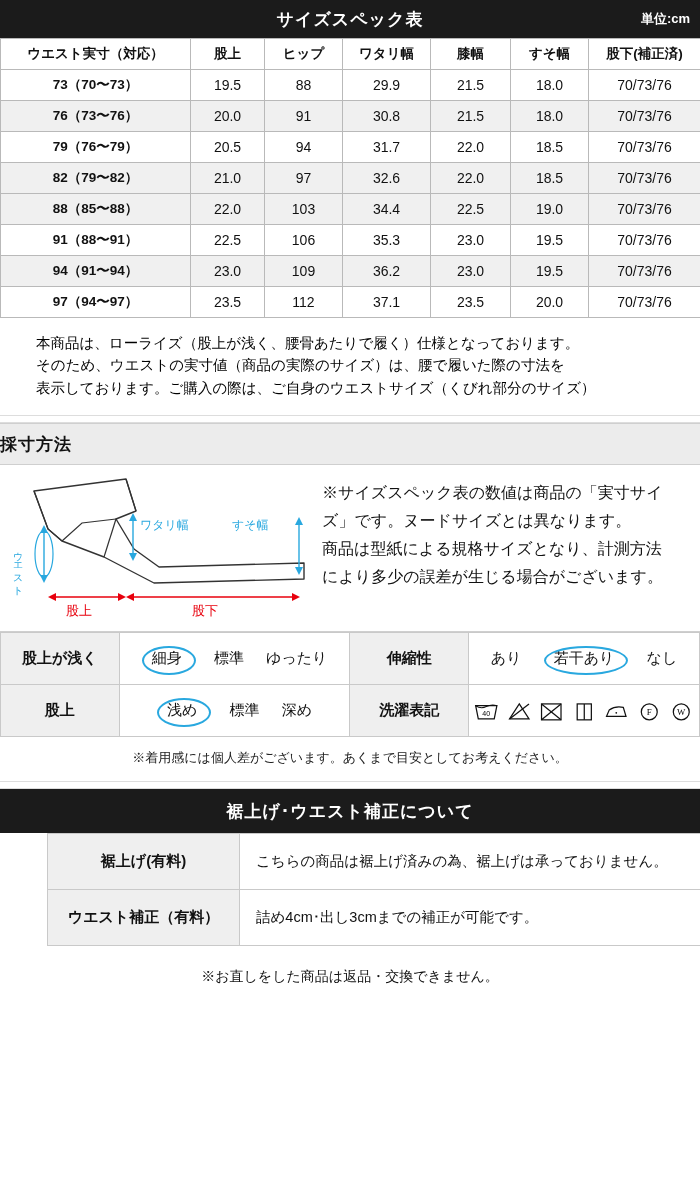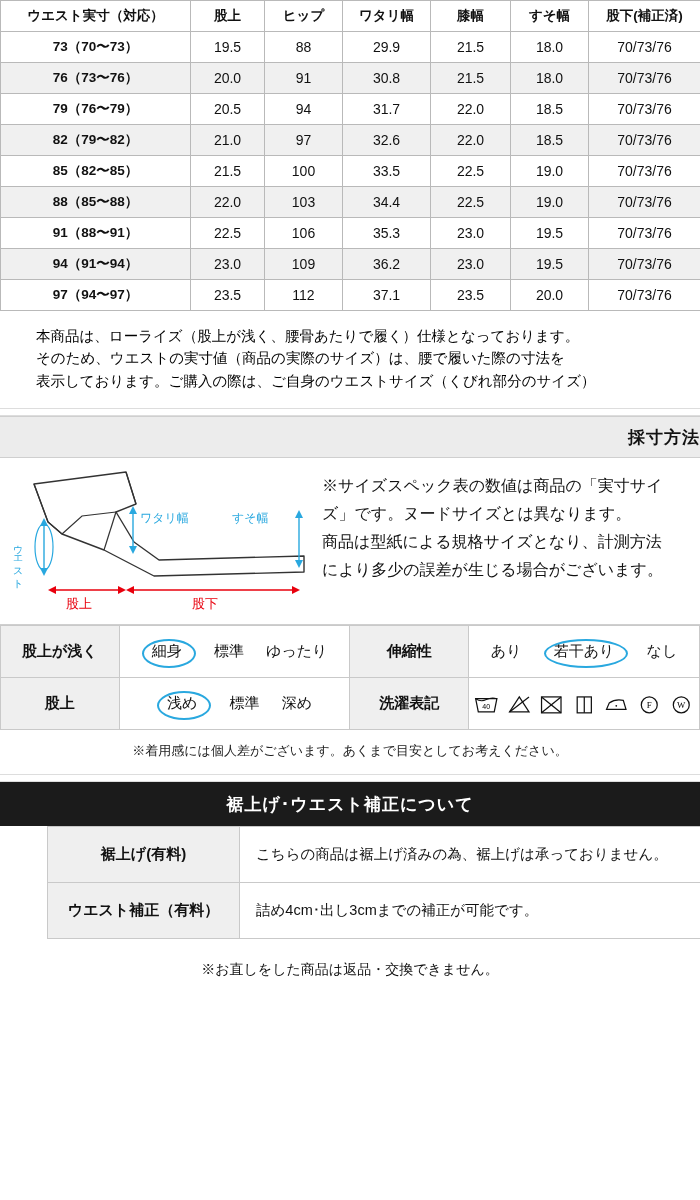--- a/index.html
+++ b/index.html
@@ -74,21 +74,21 @@
     border-bottom: 1px solid #ddd;
     margin: 0;
   }
 
   
   .gray-title {
     background: #ececec;
     height: 42px;
     display: flex;
     align-items: center;
-    justify-content: flex-end;
+    justify-content: flex-start;
     font-size: 17px;
     font-weight: bold;
     letter-spacing: 1px;
     border-top: 1px solid #cfcfcf;
     border-bottom: 1px solid #cfcfcf;
   }
   .measure-wrap {
     display: flex;
     border-bottom: 1px solid #cfcfcf;
   }
@@ -191,20 +191,24 @@
     text-align: center;
     font-size: 14px;
     padding: 22px 0 20px;
   }
 </style>
 </head>
 <body>
 
 <div class="page">
 
+  <div class="spec-title">
+    <span>サイズスペック表</span>
+    <span class="unit">単位:cm</span>
+  </div>
 
   <table class="spec">
     <colgroup>
       <col class="col0">
         <col class="col1">
         <col class="col2">
         <col class="col3">
         <col class="col4">
         <col class="col5">
         <col class="col6">
@@ -248,29 +252,20 @@
         <td>18.5</td>
         <td>70/73/76</td>
       </tr>
       <tr class="alt">
         <th class="first">82（79〜82）</th>
         <td>21.0</td>
         <td>97</td>
         <td>32.6</td>
         <td>22.0</td>
         <td>18.5</td>
-        <td>70/73/76</td>
-      </tr>
-      <tr>
-        <th class="first">85（82〜85）</th>
-        <td>21.5</td>
-        <td>100</td>
-        <td>33.5</td>
-        <td>22.5</td>
-        <td>19.0</td>
         <td>70/73/76</td>
       </tr>
       <tr class="alt">
         <th class="first">88（85〜88）</th>
         <td>22.0</td>
         <td>103</td>
         <td>34.4</td>
         <td>22.5</td>
         <td>19.0</td>
         <td>70/73/76</td>

